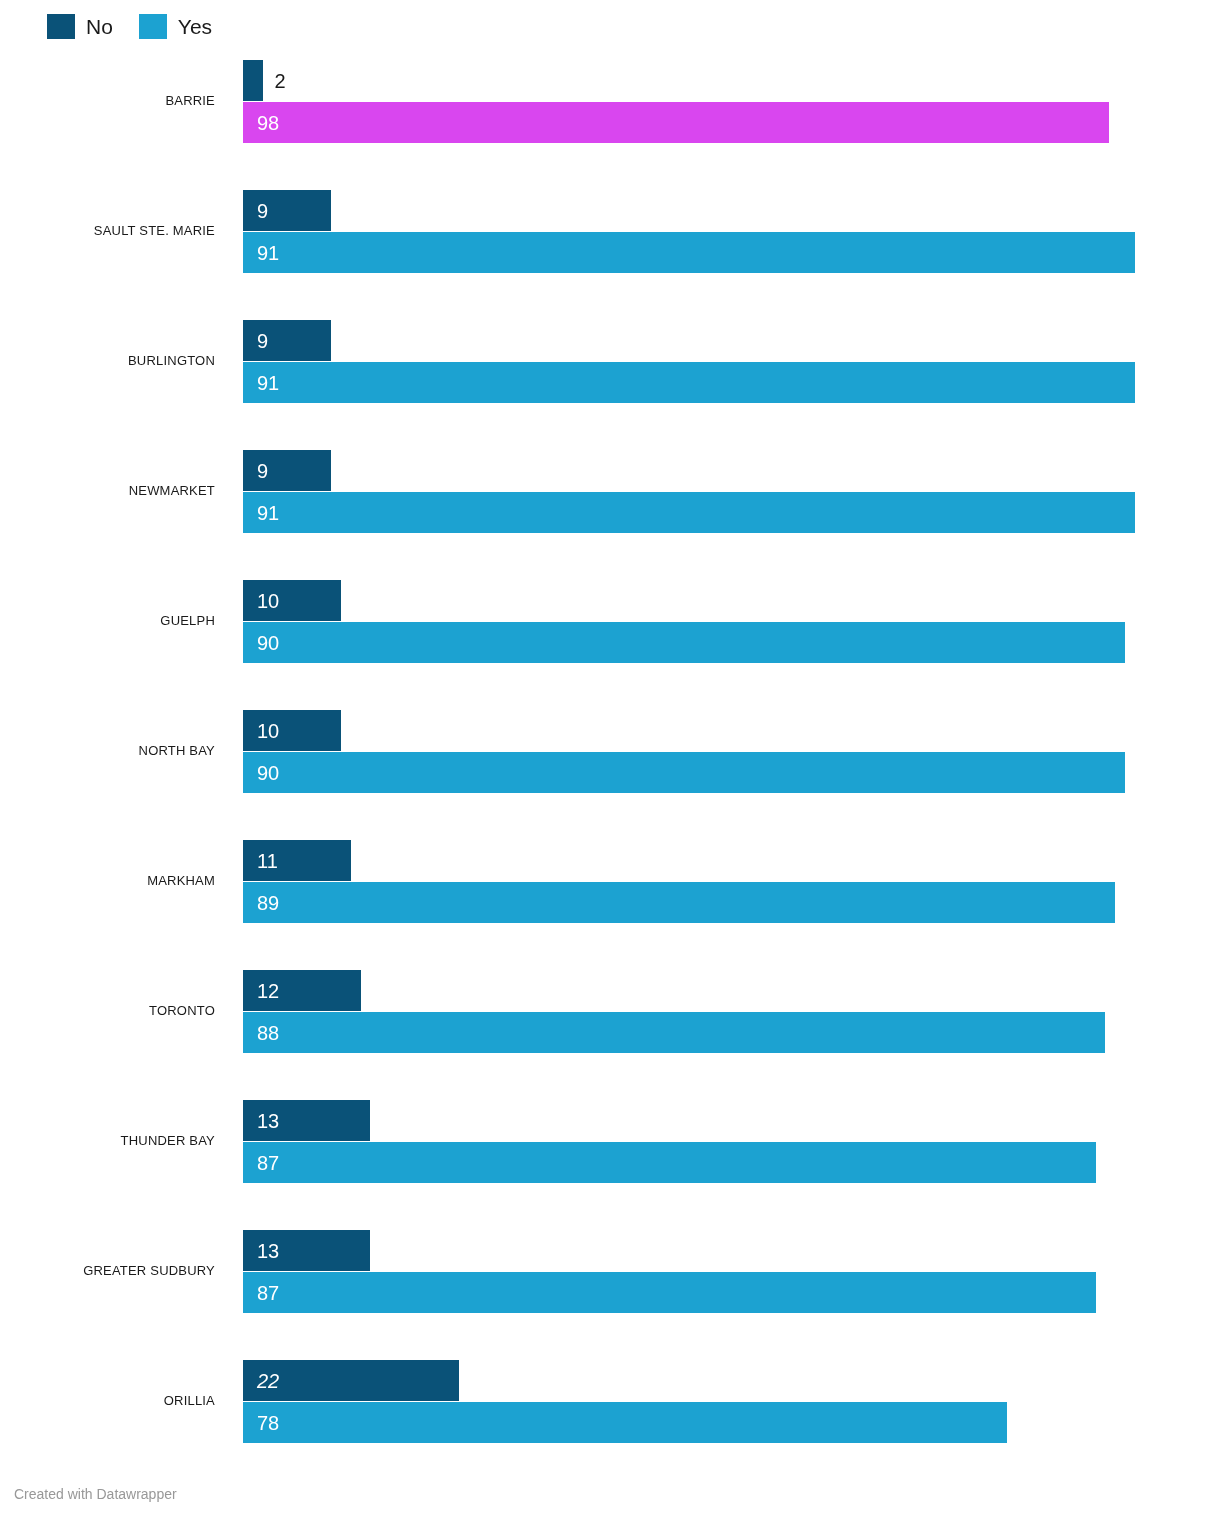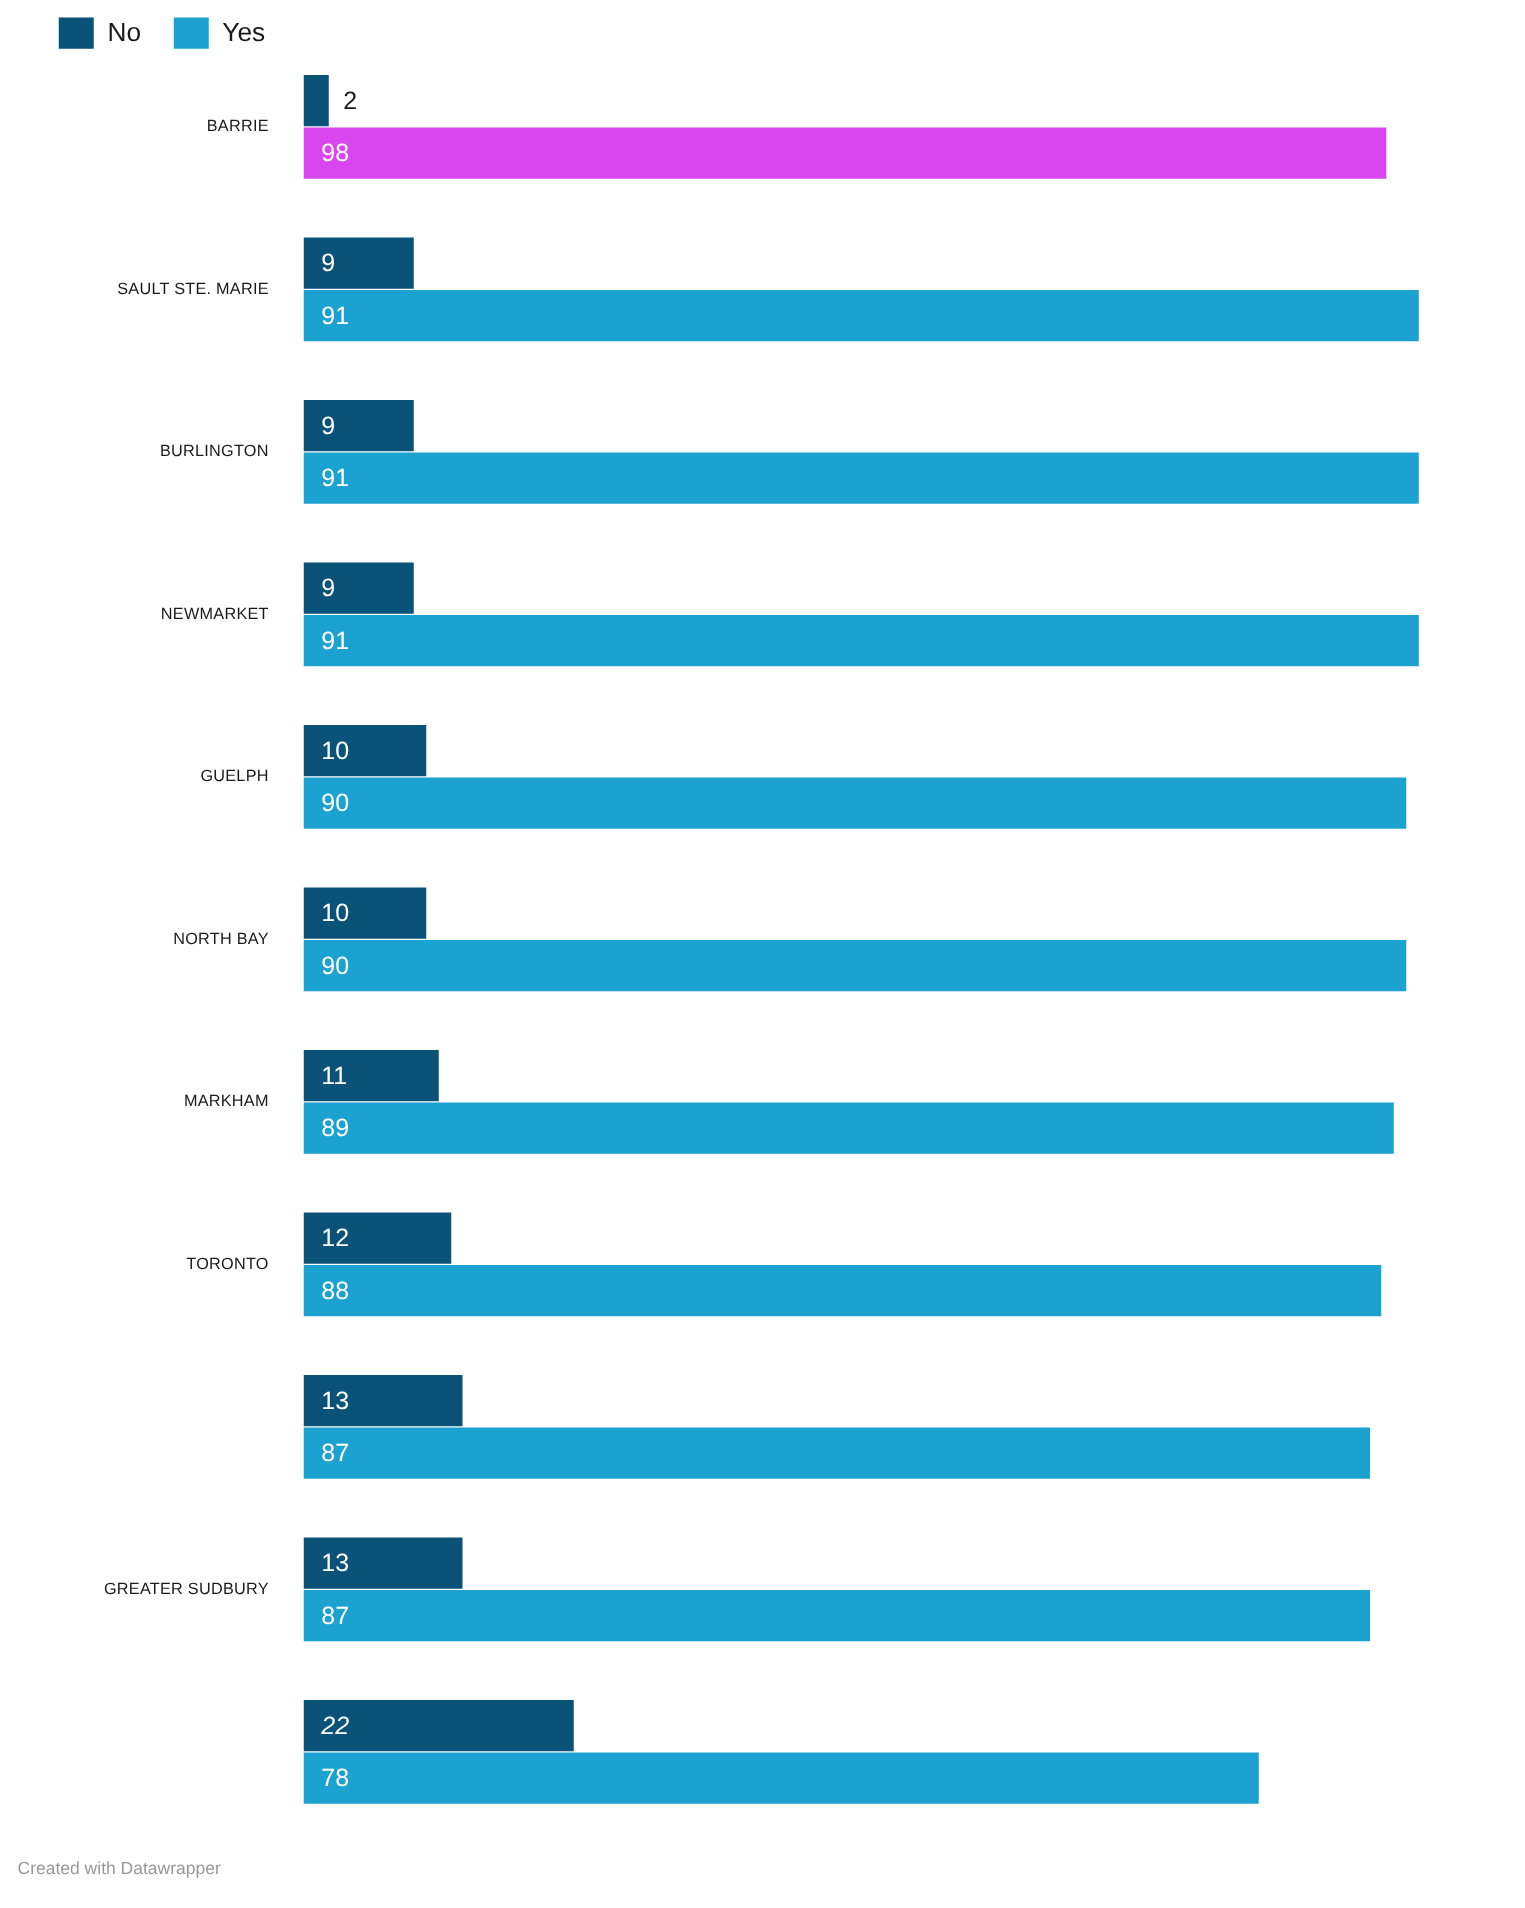--- a/index.html
+++ b/index.html
@@ -214,20 +214,21 @@
       <div class="bars">
         <div class="bar bar-no" style="width: 117.6px; background: rgb(10, 82, 120);">
           <span class="bar-value">12</span>
         </div>
         <div class="bar bar-yes" style="width: 862.4px; background: rgb(28, 162, 209);">
           <span class="bar-value">88</span>
         </div>
       </div>
     </div>
     <div class="row" style="top: 1100px;">
+      <div class="row-label">THUNDER BAY</div>
       <div class="bars">
         <div class="bar bar-no" style="width: 127.4px; background: rgb(10, 82, 120);">
           <span class="bar-value">13</span>
         </div>
         <div class="bar bar-yes" style="width: 852.6px; background: rgb(28, 162, 209);">
           <span class="bar-value">87</span>
         </div>
       </div>
     </div>
     <div class="row" style="top: 1230px;">
@@ -235,20 +236,21 @@
       <div class="bars">
         <div class="bar bar-no" style="width: 127.4px; background: rgb(10, 82, 120);">
           <span class="bar-value">13</span>
         </div>
         <div class="bar bar-yes" style="width: 852.6px; background: rgb(28, 162, 209);">
           <span class="bar-value">87</span>
         </div>
       </div>
     </div>
     <div class="row" style="top: 1360px;">
+      <div class="row-label">ORILLIA</div>
       <div class="bars">
         <div class="bar bar-no" style="width: 215.6px; background: rgb(10, 82, 120); font-style: italic;">
           <span class="bar-value">22</span>
         </div>
         <div class="bar bar-yes" style="width: 764.4px; background: rgb(28, 162, 209);">
           <span class="bar-value">78</span>
         </div>
       </div>
     </div>
   </div>

